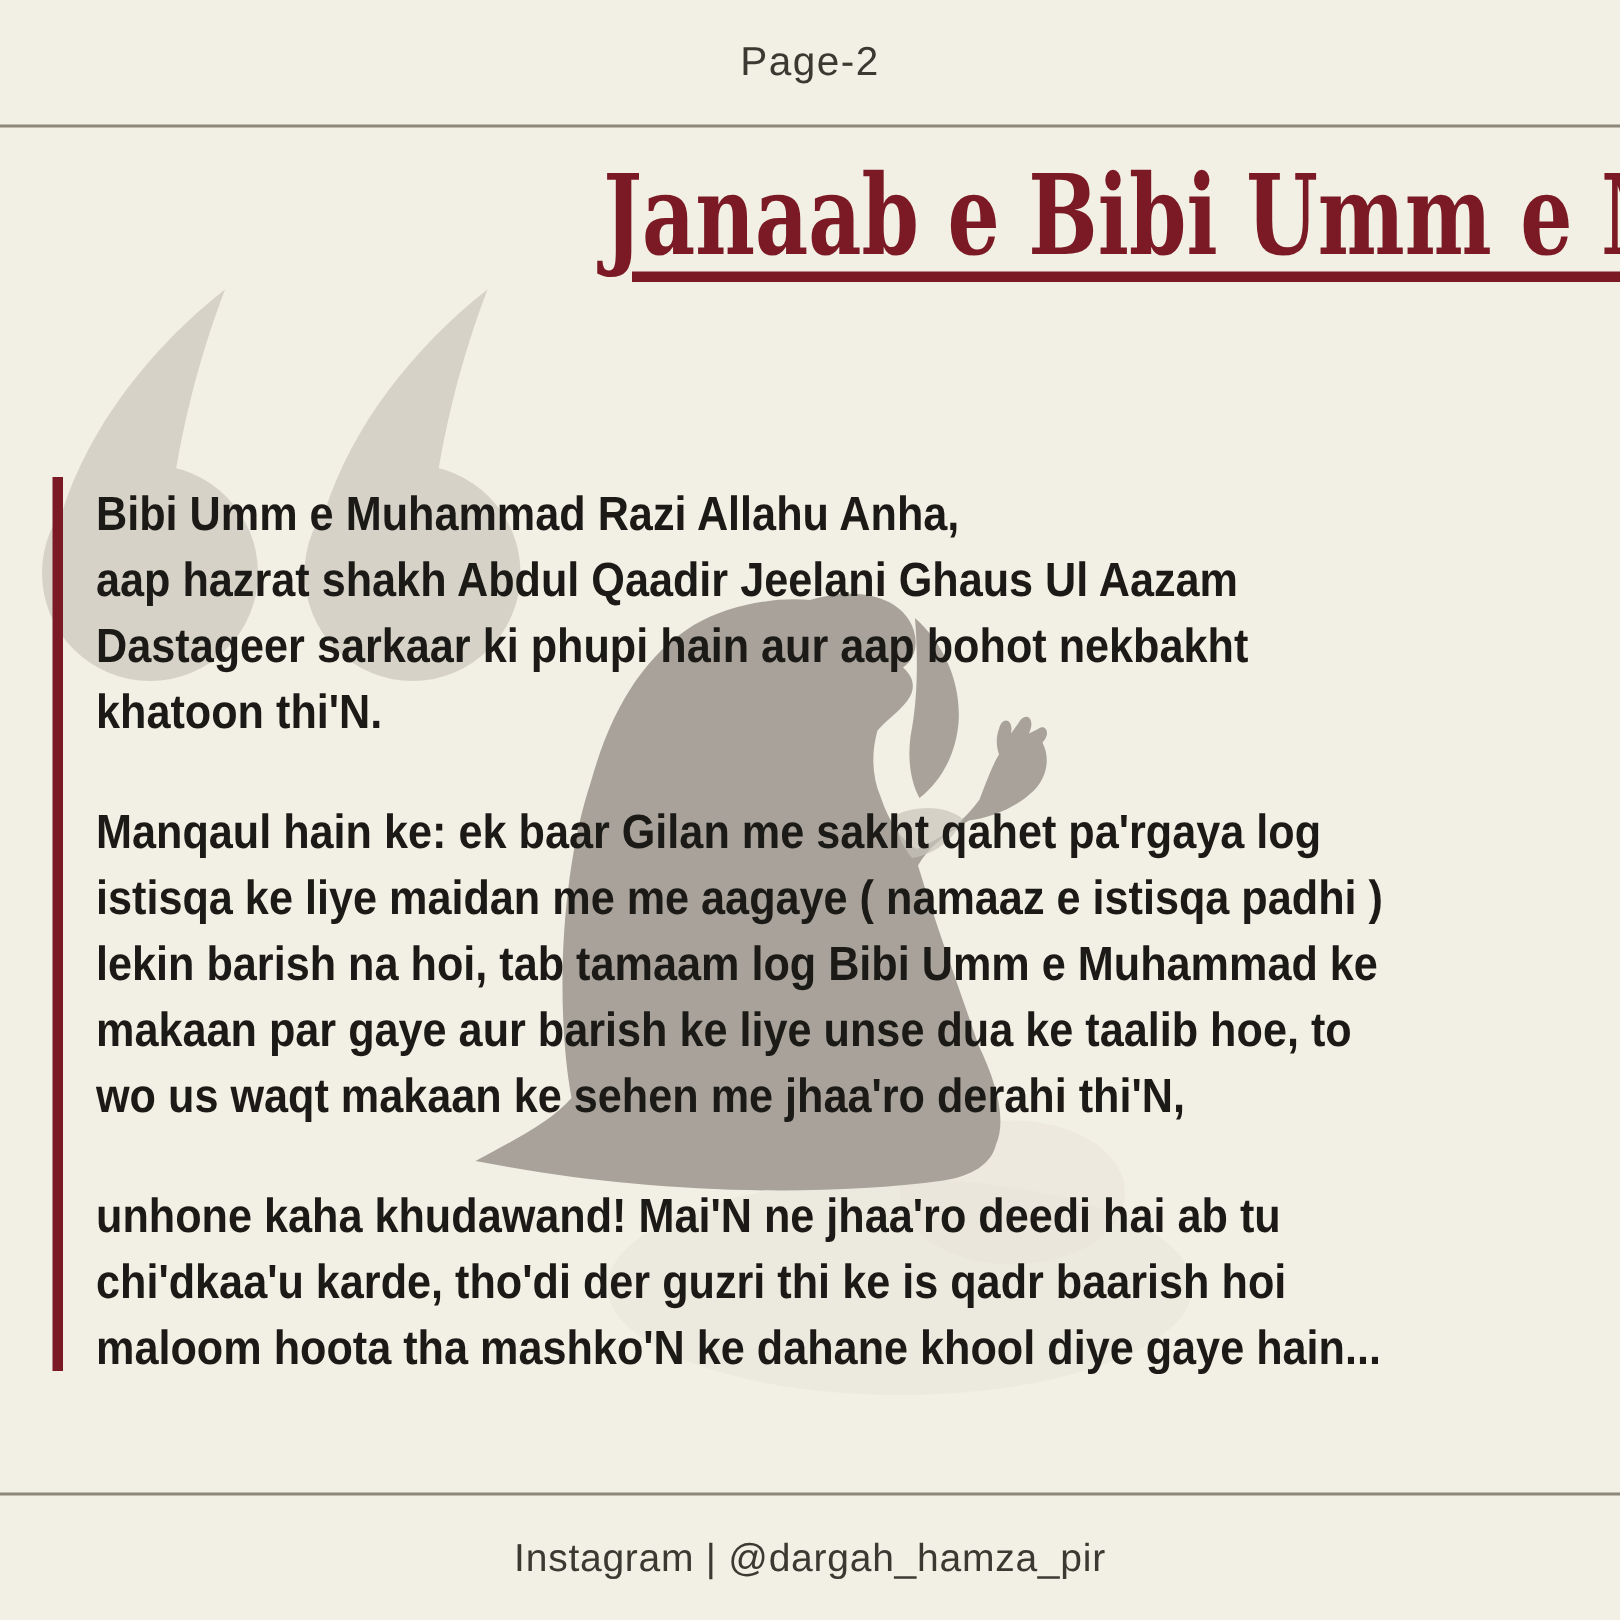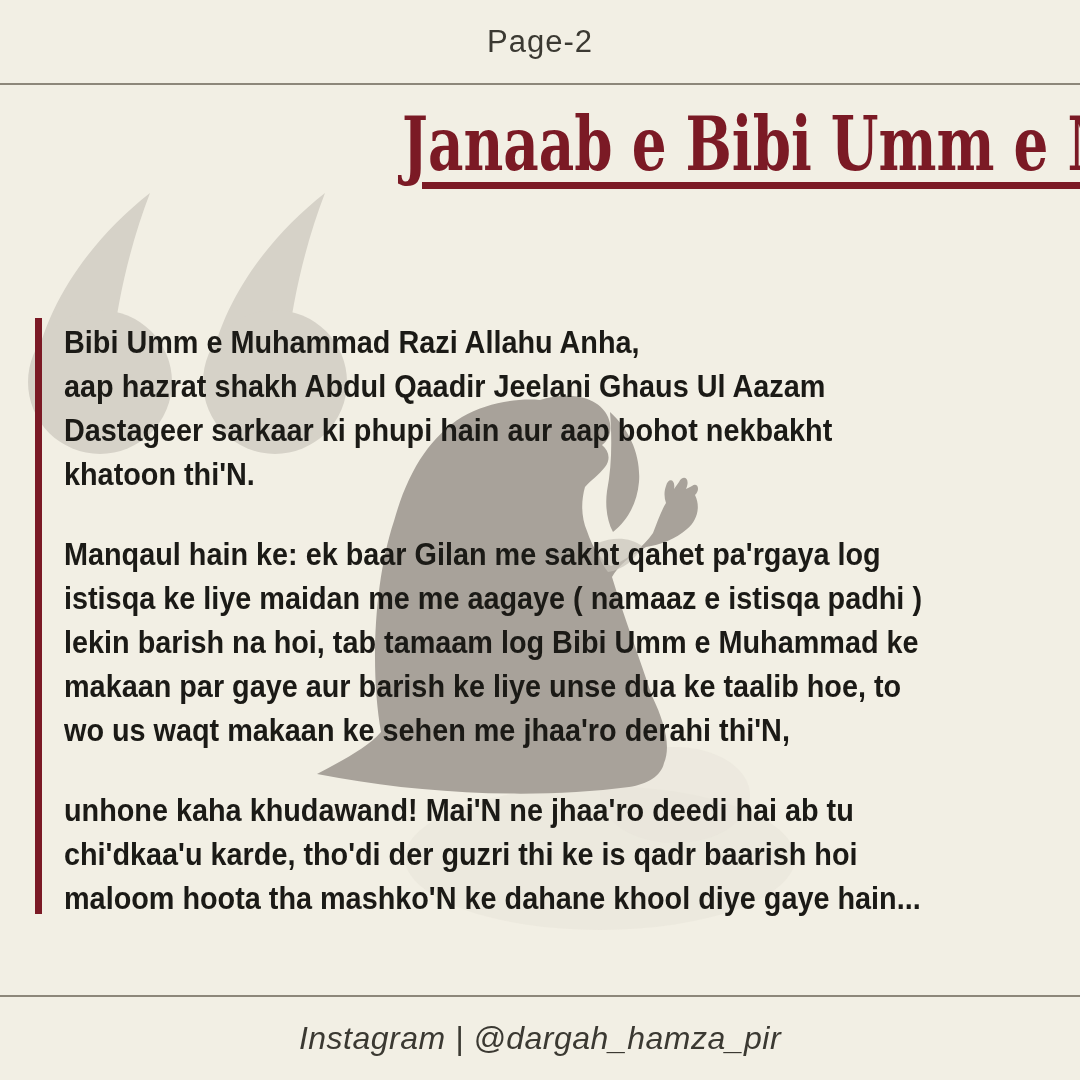--- a/index.html
+++ b/index.html
@@ -18,21 +18,21 @@
   .canvas{
     position:relative;
     width:1080px;height:1080px;
     background:var(--background);
     overflow:hidden;
     font-family:"Liberation Sans",sans-serif;
   }
   .page-header{
     position:absolute;top:0;left:0;right:0;height:83px;
     display:flex;align-items:center;justify-content:center;
-    font-size:31px;color:var(--header-text);letter-spacing:1px;
+    font-size:27px;color:var(--header-text);letter-spacing:1px;
   }
   .rule{position:absolute;left:0;right:0;height:2px;background:var(--muted-line);}
   .rule.top{top:83px;}
   .rule.bottom{top:995px;}
   .bg-art{position:absolute;top:0;left:0;}
   .page-title{
     position:absolute;top:106px;left:40px;right:48px;
     text-align:right;
     color:var(--accent-maroon);
     font-family:"DejaVu Serif",serif;
@@ -63,21 +63,21 @@
     transform-origin:0 0;
     letter-spacing:0;
   }
   .quote-body p{
     margin:0 0 36px 0;
     white-space:pre-line;
   }
   .page-footer{
     position:absolute;top:997px;left:0;right:0;height:83px;
     display:flex;align-items:center;justify-content:center;
-    font-size:32px;color:var(--header-text);letter-spacing:0.5px;font-style:italic;
+    font-size:26px;color:var(--header-text);letter-spacing:0.5px;
   }
 </style>
 </head>
 <body>
 
 <div class="canvas">
 
   <svg class="bg-art" width="1080" height="1080" viewBox="0 0 1080 1080" aria-hidden="true">
     <g fill="#d6d2c8">
       <path d="M150,193 C90,240 45,305 34,372 C60,352 90,345 112,352 C118,295 132,240 150,193 Z"></path>

